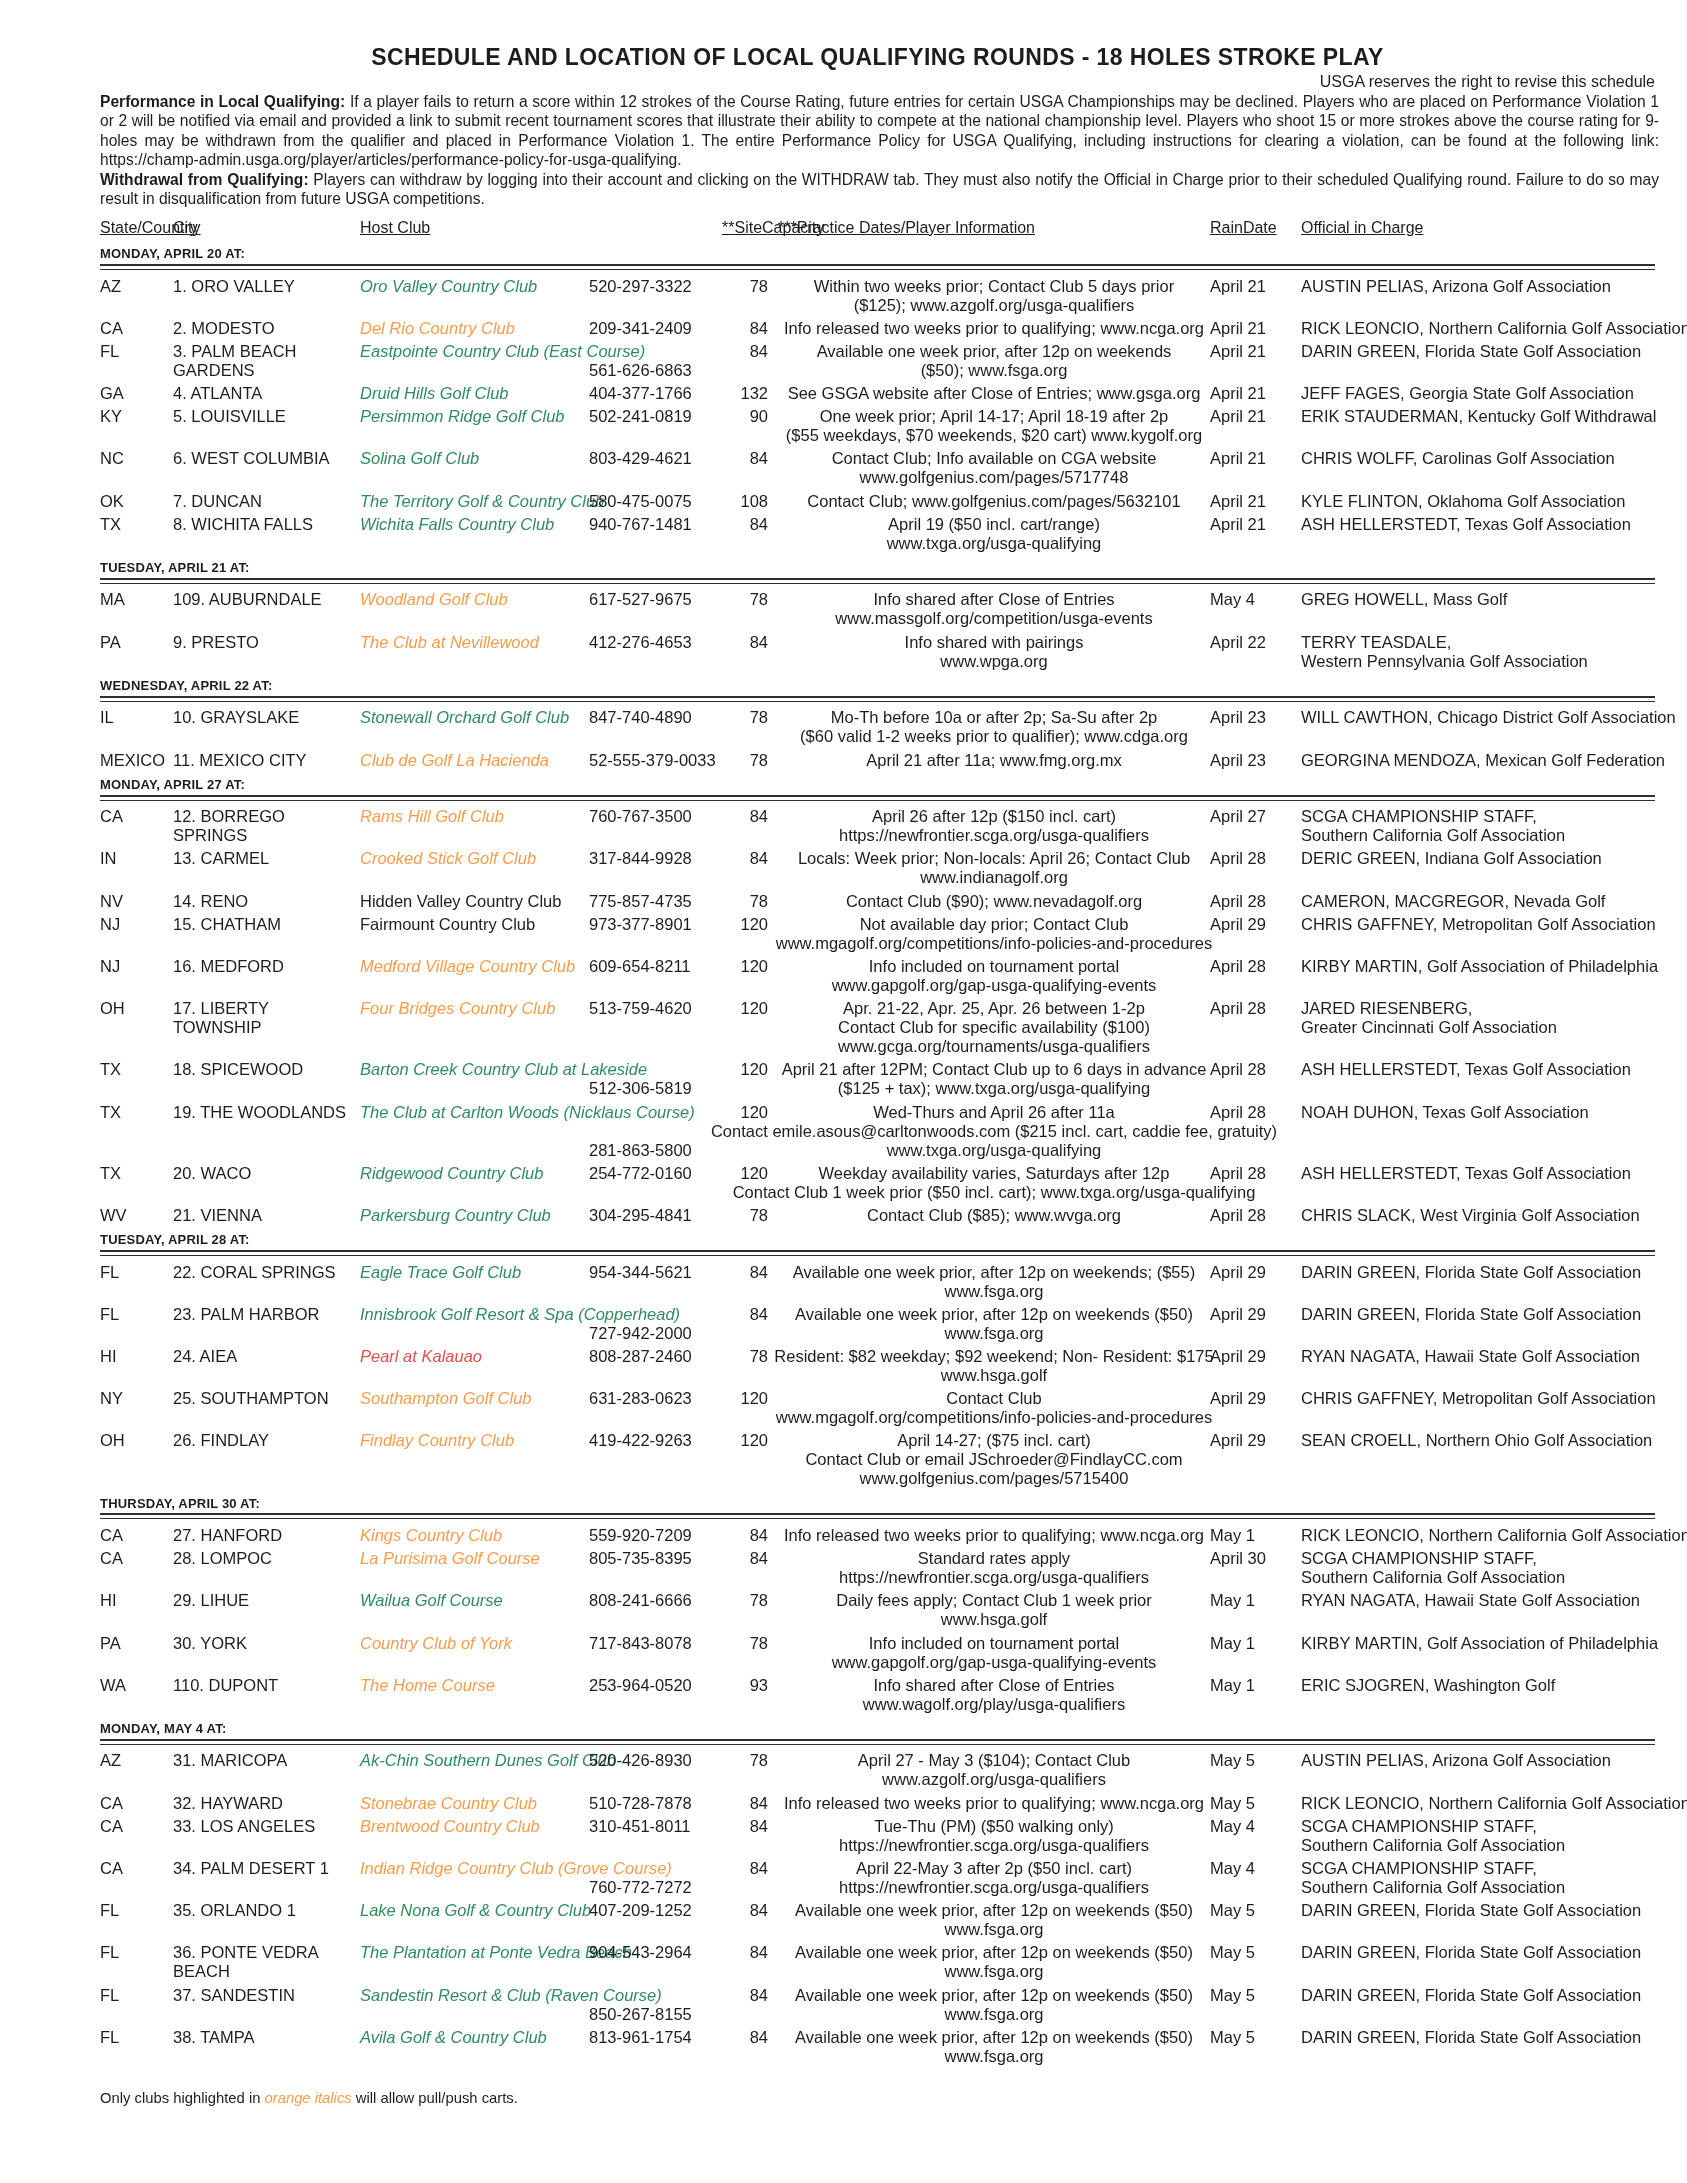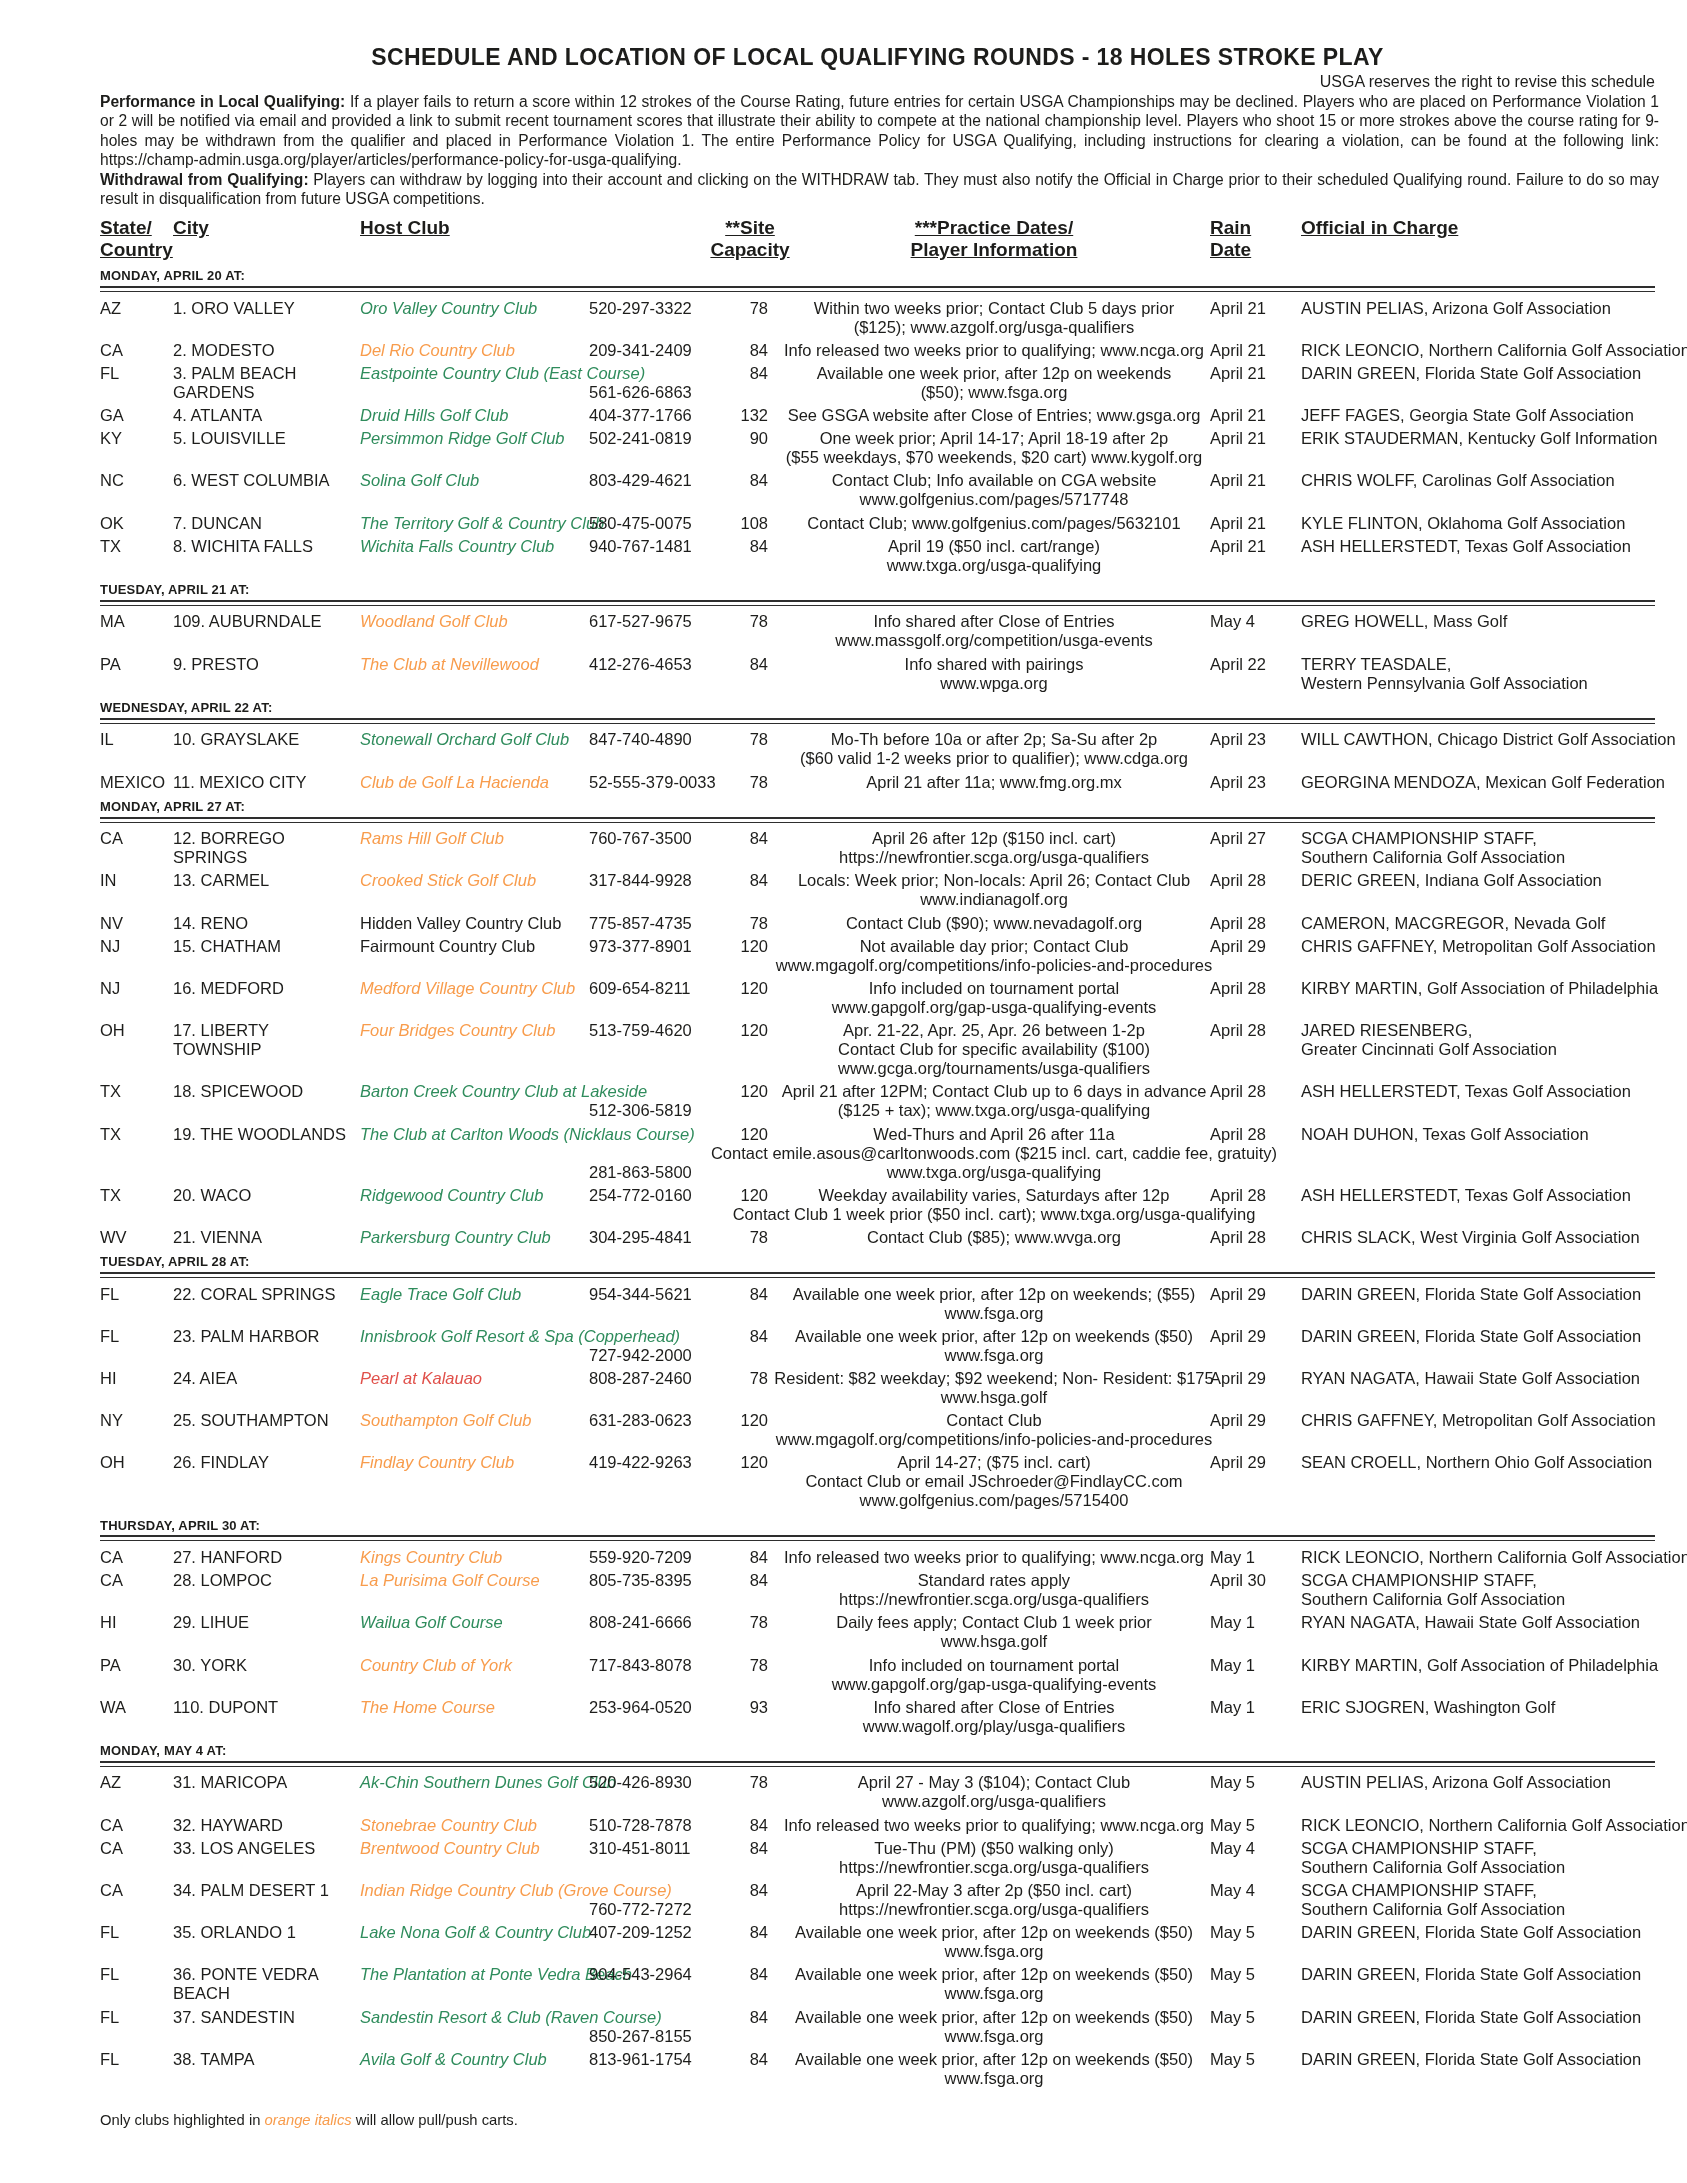--- a/index.html
+++ b/index.html
@@ -12,21 +12,21 @@
   .page { padding:44px 32px 0 100px; width:1687px; }
 
   .title { text-align:center; font-size:23px; font-weight:bold; letter-spacing:0.4px; margin-bottom:2px; }
   .subtitle { text-align:right; font-size:16px; margin-bottom:1px; }
   .para { font-size:15.6px; line-height:19.4px; text-align:justify; width:1559px; }
   .para b { font-weight:bold; }
 
   
   .grid { display:grid; grid-template-columns:73px 187px 229px 133px 56px 432px 91px auto; align-items:start; }
   .thead { margin-top:8.4px; margin-bottom:3.4px; }
-  .hcell { font-size:19px; font-weight:bold; line-height:22px; display:flex; flex-direction:column; align-items:flex-start; }
+  .hcell { font-size:16px; font-weight:normal; line-height:22px; display:flex; flex-direction:row; align-items:flex-start; }
   .hcell .hl { text-decoration:underline; white-space:nowrap; }
   .hcell.center { align-items:center; }
 
   .sec-head { font-size:13px; font-weight:bold; margin-top:7.6px; margin-bottom:2.5px; letter-spacing:0.2px; }
   .rule { height:5.9px; border-top:2.5px solid #2e2e2e; border-bottom:1.7px solid #2e2e2e; margin-bottom:6.7px; }
 
   .row { margin-bottom:4.2px; font-size:16.5px; line-height:19px; }
   .cell { display:flex; flex-direction:column; align-items:flex-start; }
   .cell .pl { white-space:nowrap; }
   .cell.center { align-items:center; }
@@ -164,21 +164,21 @@
           <div class="cell phone">
             <div class="pl">502-241-0819</div>
           </div>
           <div class="cell right">90</div>
           <div class="cell center practice">
             <div class="pl">One week prior; April 14-17; April 18-19 after 2p</div>
             <div class="pl">($55 weekdays, $70 weekends, $20 cart) www.kygolf.org</div>
           </div>
           <div class="cell rain">April 21</div>
           <div class="cell official">
-            <div class="pl">ERIK STAUDERMAN, Kentucky Golf Information</div>
+            <div class="pl">ERIK STAUDERMAN, Kentucky Golf Withdrawal</div>
           </div>
         </div>
         <div class="grid row">
           <div class="cell state">NC</div>
           <div class="cell city">6. WEST COLUMBIA</div>
           <div class="cell club">
             <div class="pl club-green">Solina Golf Club</div>
           </div>
           <div class="cell phone">
             <div class="pl">803-429-4621</div>

